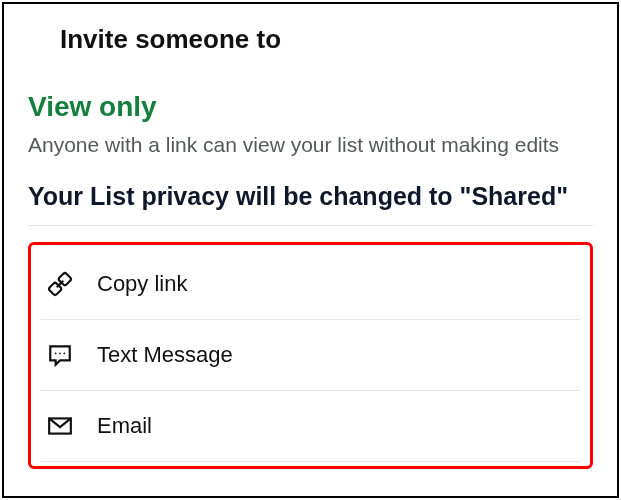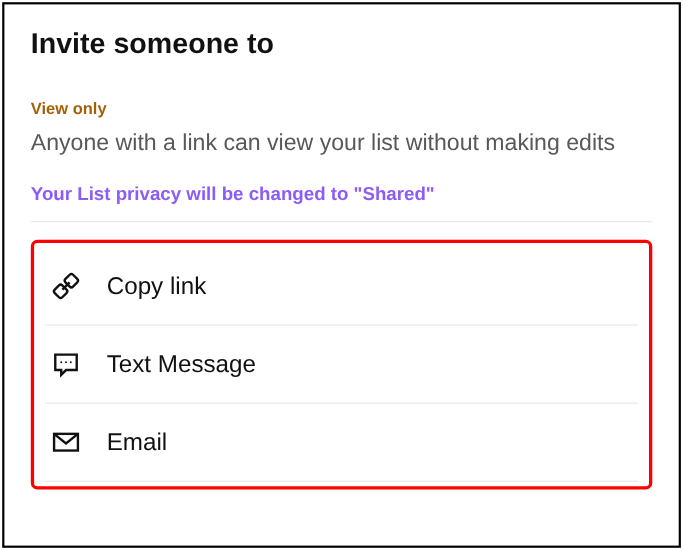--- a/index.html
+++ b/index.html
@@ -16,37 +16,38 @@
       margin: 2px;
       padding: 20px 24px;
       background: #fff;
       position: relative;
     }
     .title {
       font-size: 26px;
       font-weight: 700;
       color: #111;
       margin-bottom: 36px;
+      margin-left: 32px;
     }
     .subtitle {
-      font-size: 15px;
+      font-size: 28px;
       font-weight: 700;
-      color: #a16207;
+      color: #15803d;
       margin-bottom: 8px;
     }
     .description {
       font-size: 21px;
       color: #565959;
       line-height: 1.35;
       margin-bottom: 23px;
     }
     .notice {
-      font-size: 17px;
+      font-size: 25px;
       font-weight: 700;
-      color: #8b5cf6;
+      color: #0f172a;
       margin-bottom: 14px;
     }
     .divider {
       border: none;
       border-top: 1px solid #e7e7e7;
       margin: 0;
     }
     .options {
       border: 3px solid #ff0000;
       border-radius: 6px;

